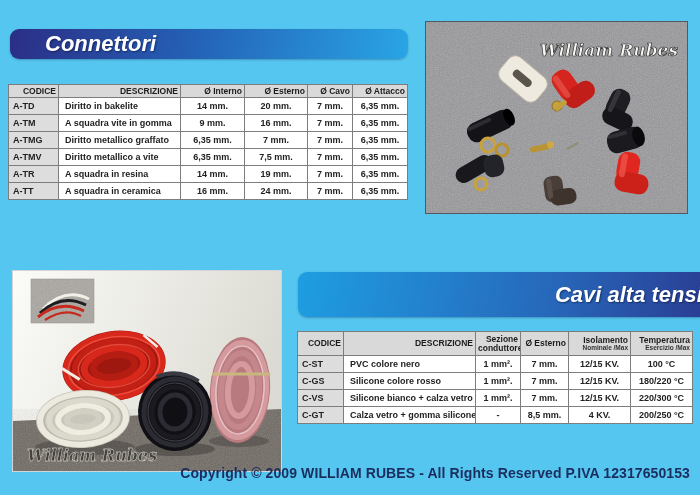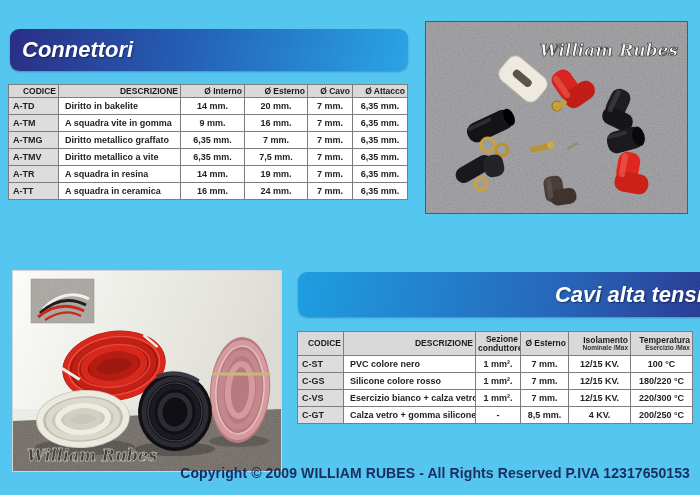--- a/index.html
+++ b/index.html
@@ -9,23 +9,23 @@
     font-family:"Liberation Sans",sans-serif;
   }
   
   .banner{
     position:absolute;border-radius:9px;display:flex;align-items:center;
     color:#fff;font-style:italic;font-weight:bold;font-size:22px;
     text-shadow:1px 1px 2px rgba(0,0,30,.45);
     box-shadow:0 1px 2px rgba(0,0,40,.25);
   }
   #banner-connettori{
-    left:10px;top:29px;width:398px;height:42px;
+    left:10px;top:29px;width:398px;height:30px;
     background:linear-gradient(100deg,#2B2E85 0%,#2460B5 45%,#29A5E5 100%);
-    padding-left:12px;box-sizing:border-box;
+    padding-left:35px;box-sizing:border-box;
   }
   #banner-cavi{
     left:298px;top:272px;width:464px;height:45px;
     background:linear-gradient(100deg,#1E9EE2 0%,#2767BA 55%,#2B2E85 100%);
     justify-content:flex-end;padding-right:20px;box-sizing:border-box;
   }
   
   table{border-collapse:collapse;table-layout:fixed;background:#fff;}
   th,td{border:1px solid #7d7d7d;overflow:hidden;white-space:nowrap;}
   th{background:#D9D9D9;font-size:8.5px;color:#1c1c1c;padding:1px 2px;text-align:right;}
@@ -244,21 +244,21 @@
     <tr>
       <td class="codice">C-GS</td>
       <td class="descr">Silicone colore rosso</td>
       <td class="center">1 mm².</td>
       <td class="center">7 mm.</td>
       <td class="center">12/15 KV.</td>
       <td class="center">180/220 °C</td>
     </tr>
     <tr>
       <td class="codice">C-VS</td>
-      <td class="descr">Esercizio bianco + calza vetro</td>
+      <td class="descr">Silicone bianco + calza vetro</td>
       <td class="center">1 mm².</td>
       <td class="center">7 mm.</td>
       <td class="center">12/15 KV.</td>
       <td class="center">220/300 °C</td>
     </tr>
     <tr>
       <td class="codice">C-GT</td>
       <td class="descr">Calza vetro + gomma silicone</td>
       <td class="center">-</td>
       <td class="center">8,5 mm.</td>

